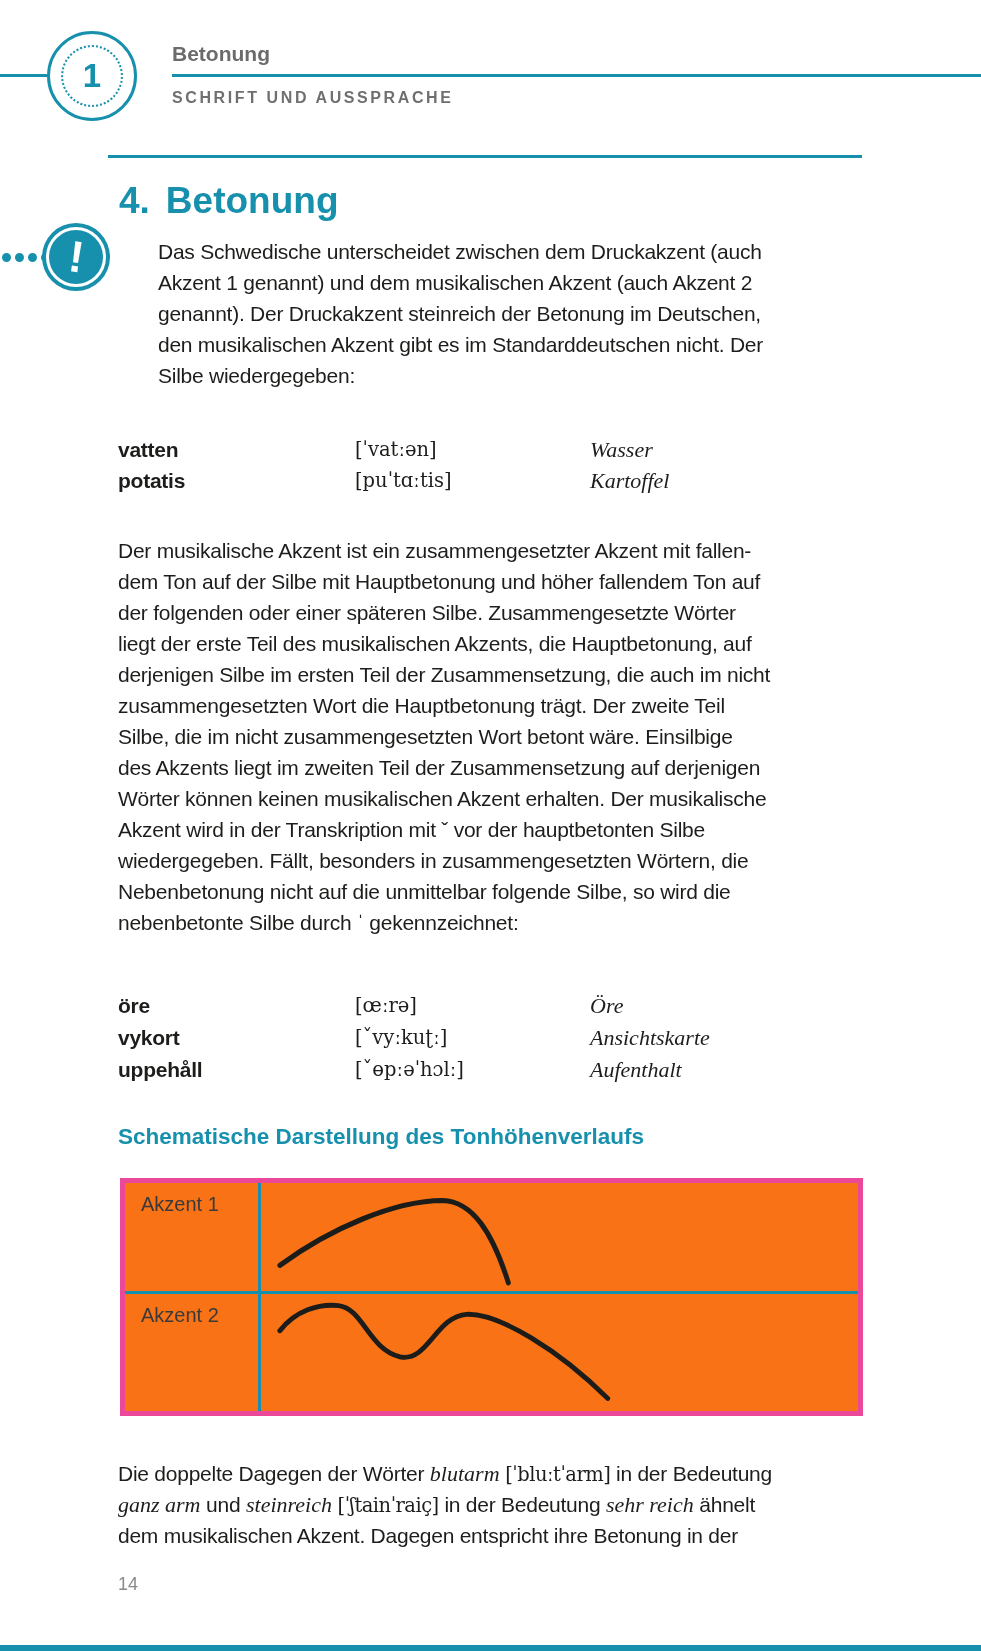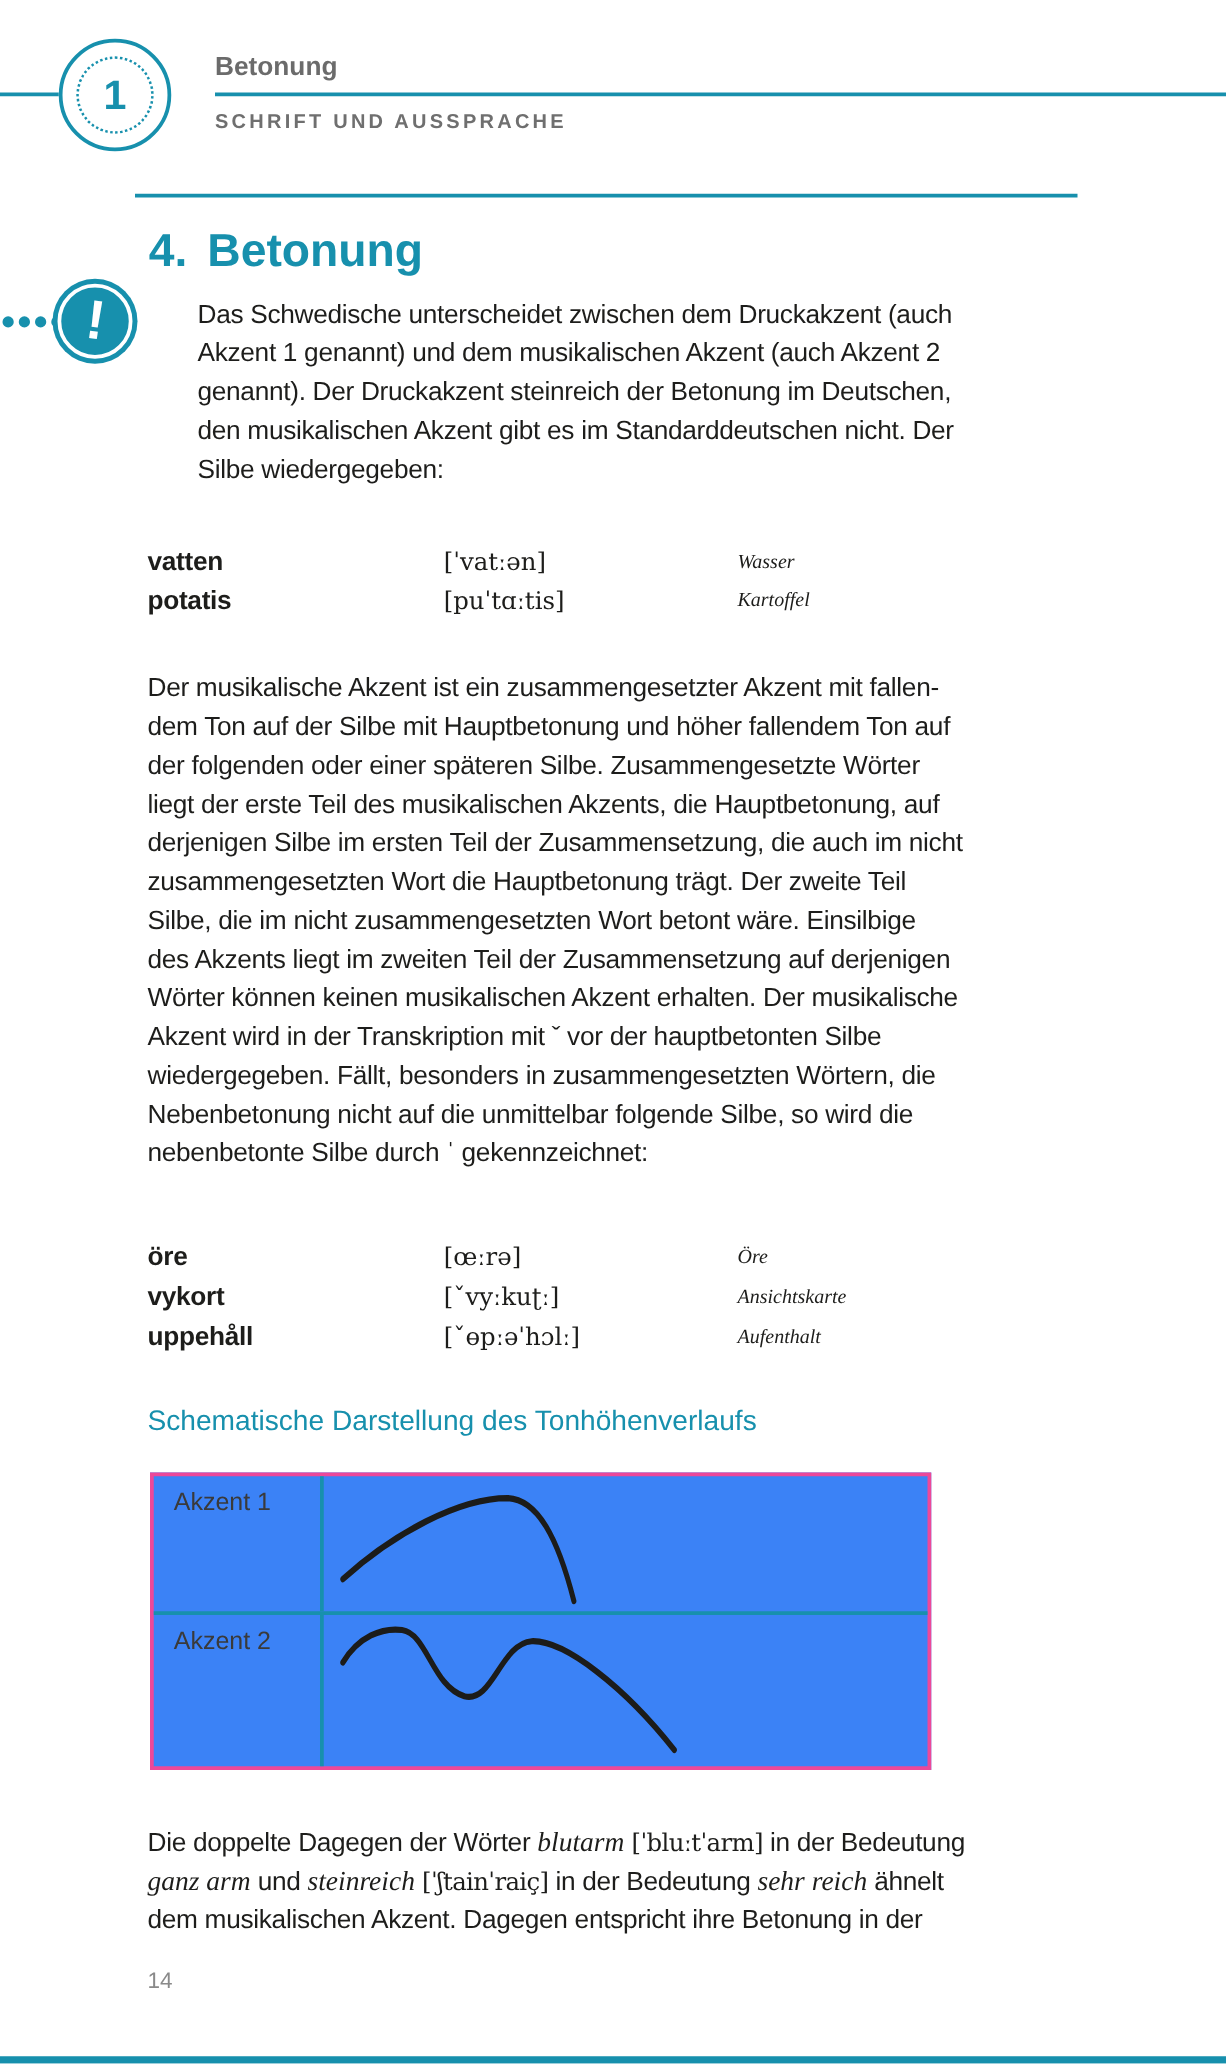--- a/index.html
+++ b/index.html
@@ -51,30 +51,30 @@
   .tline{height:31px;line-height:31px;font-size:21px;letter-spacing:-0.25px;white-space:nowrap;}
   .seg-n{font-style:normal;}
   .seg-i{font-style:italic;font-family:"Liberation Serif",serif;font-size:22px;letter-spacing:0;}
   .seg-ipa{font-family:"DejaVu Serif",serif;font-size:19.5px;letter-spacing:-0.5px;}
 
   
   .ex-table{position:absolute;left:118px;width:756px;}
   .ex-row{position:relative;height:31px;line-height:31px;white-space:nowrap;}
   .ex-word{position:absolute;left:0;font-weight:bold;font-size:21px;letter-spacing:-0.25px;}
   .ex-ipa{position:absolute;left:237px;font-family:"DejaVu Serif",serif;font-size:19.5px;}
-  .ex-trans{position:absolute;left:472px;font-style:italic;font-family:"Liberation Serif",serif;font-size:16px;}
+  .ex-trans{position:absolute;left:472px;font-style:italic;font-family:"Liberation Serif",serif;font-size:22px;}
 
   .sub-heading{
-    position:absolute;left:118px;top:1124px;color:#1790ad;font-size:22.5px;font-weight:normal;
+    position:absolute;left:118px;top:1124px;color:#1790ad;font-size:22.5px;font-weight:bold;
   }
 
   
   .diagram{
-    position:absolute;left:120px;top:1178px;width:625px;height:238px;
-    border:3px solid #ec4899;background:#3b82f6;box-sizing:border-box;
+    position:absolute;left:120px;top:1178px;width:743px;height:238px;
+    border:5px solid #ec4899;background:#f97316;box-sizing:border-box;
     display:flex;flex-direction:column;
   }
   .dia-row{display:flex;flex:1;min-height:0;}
   .dia-row.first{border-bottom:3px solid #1790ad;flex:0 0 108px;}
   .dia-label-cell{
     flex:0 0 136px;border-right:3px solid #1790ad;box-sizing:border-box;
     padding:10px 0 0 16px;font-size:20px;color:#3a3a3a;
   }
   .dia-curve-cell{flex:1;position:relative;}
   .dia-curve-cell svg{position:absolute;inset:0;width:100%;height:100%;}

